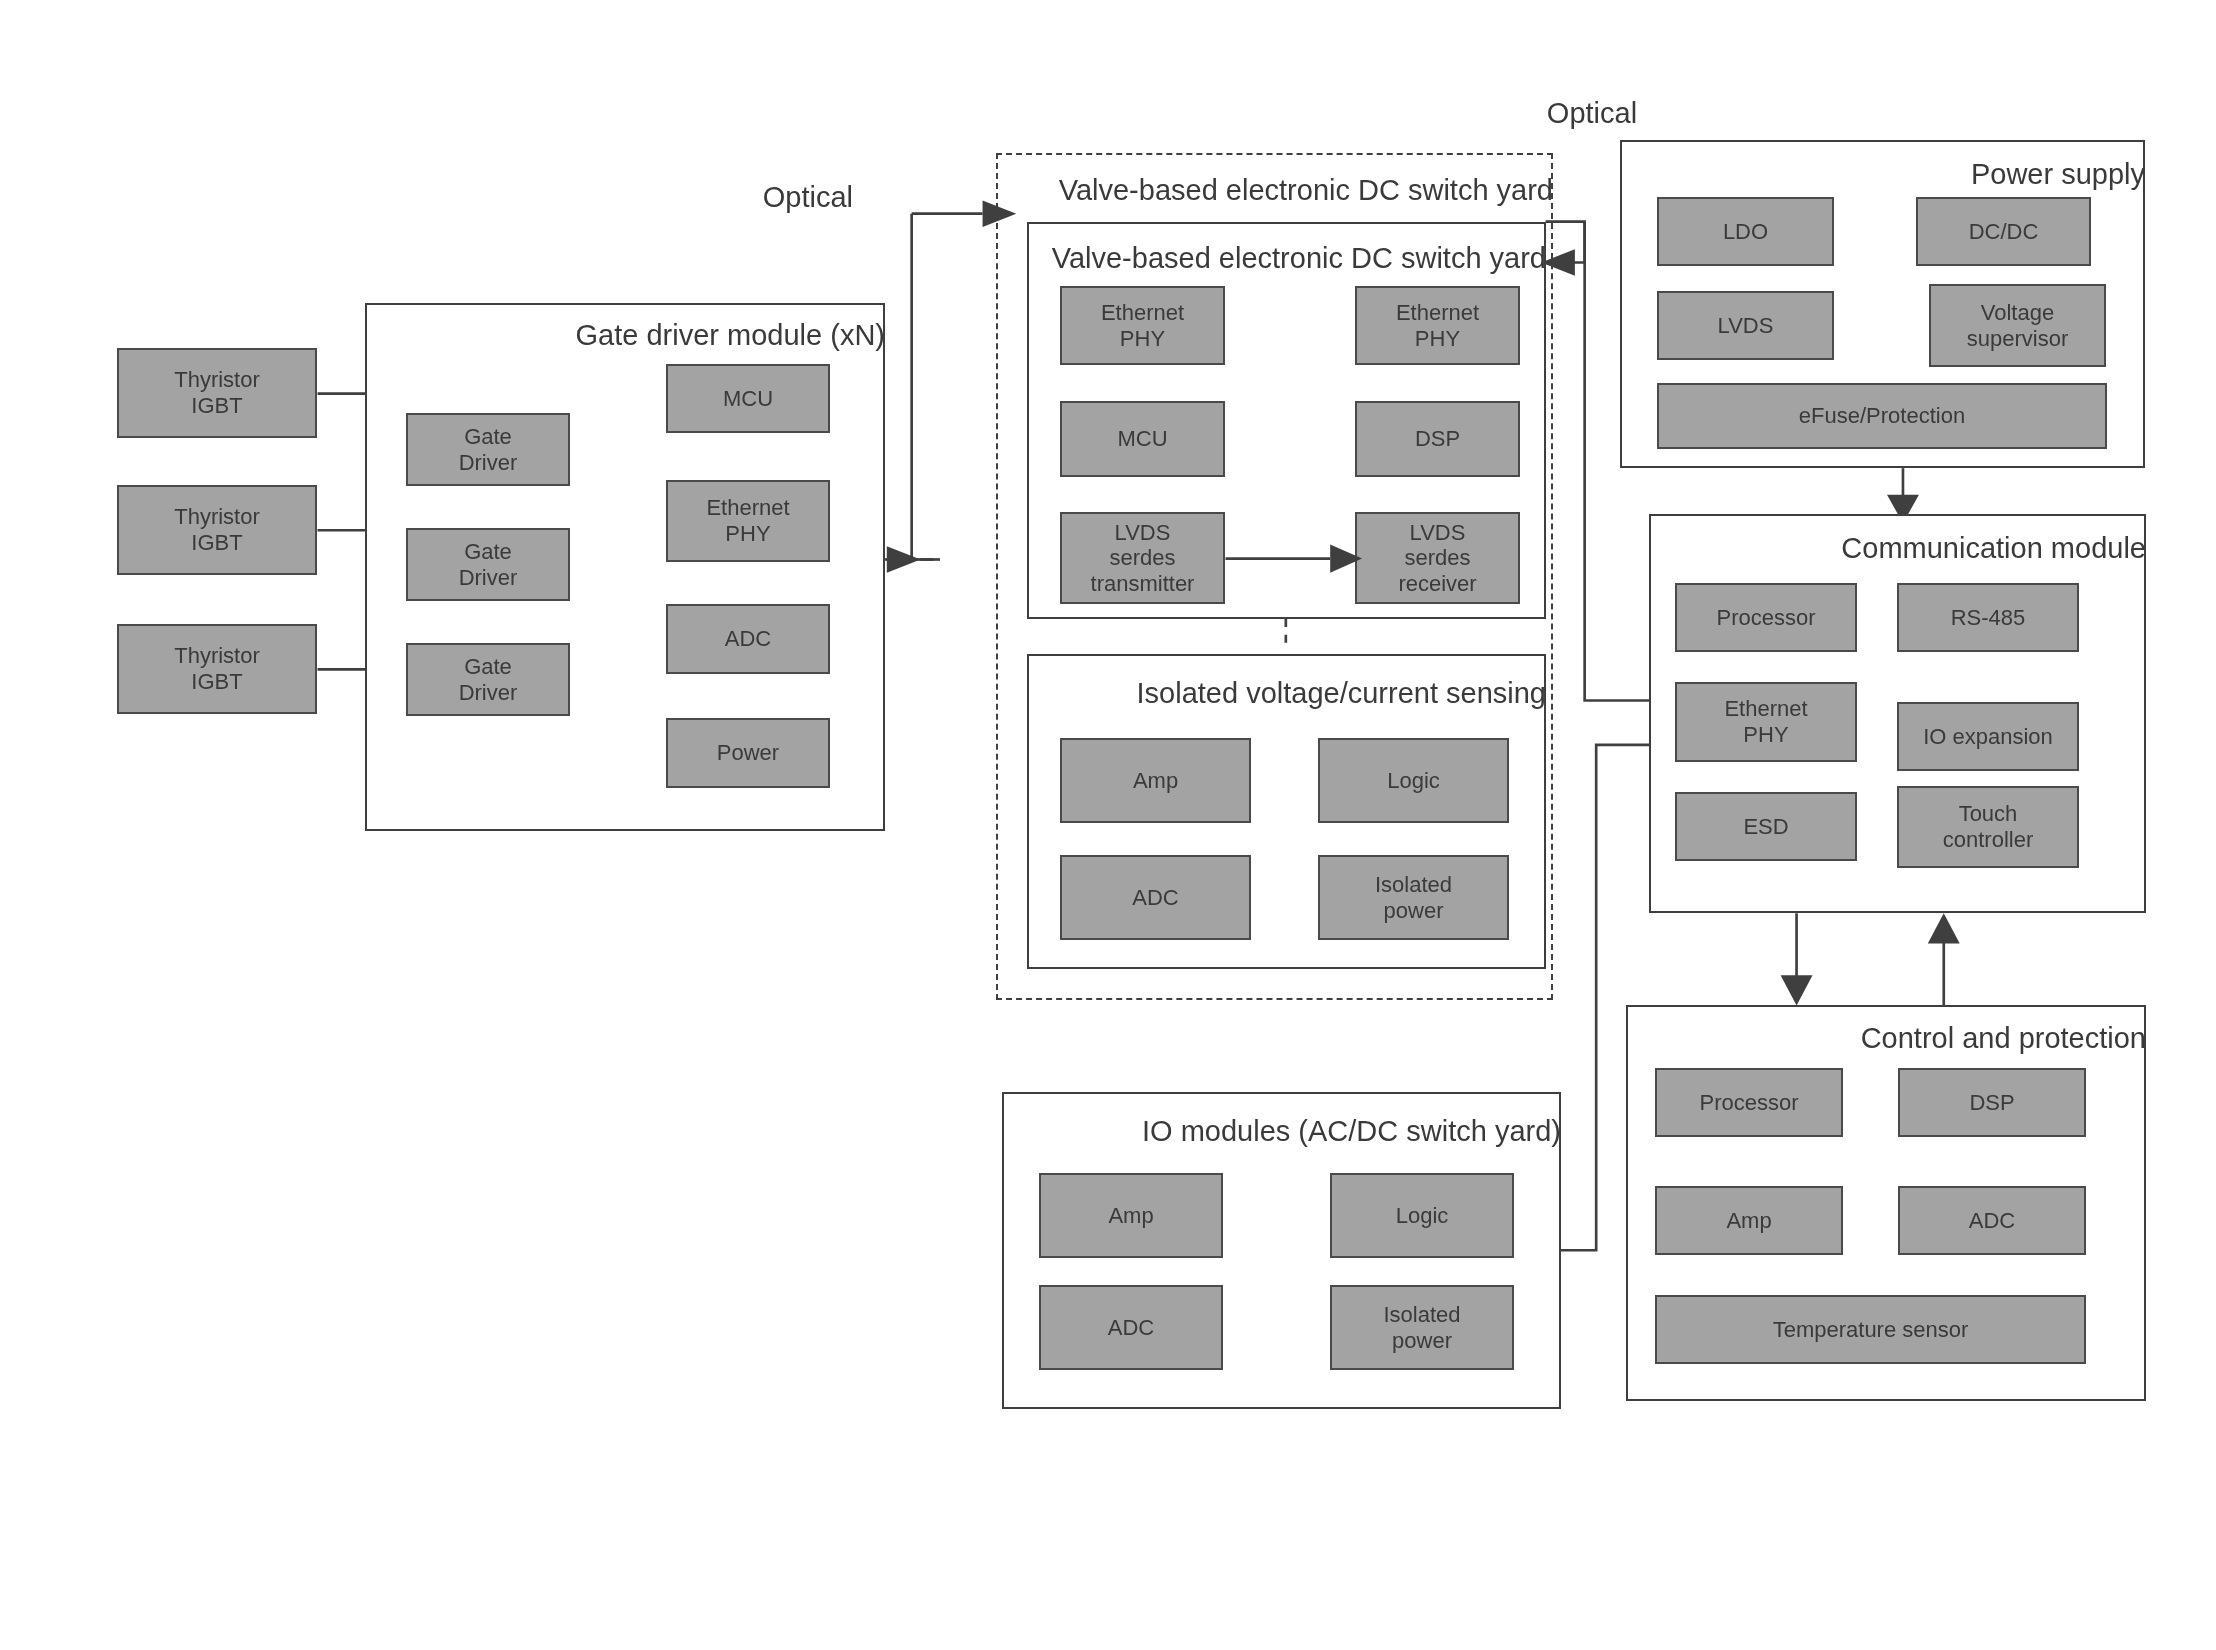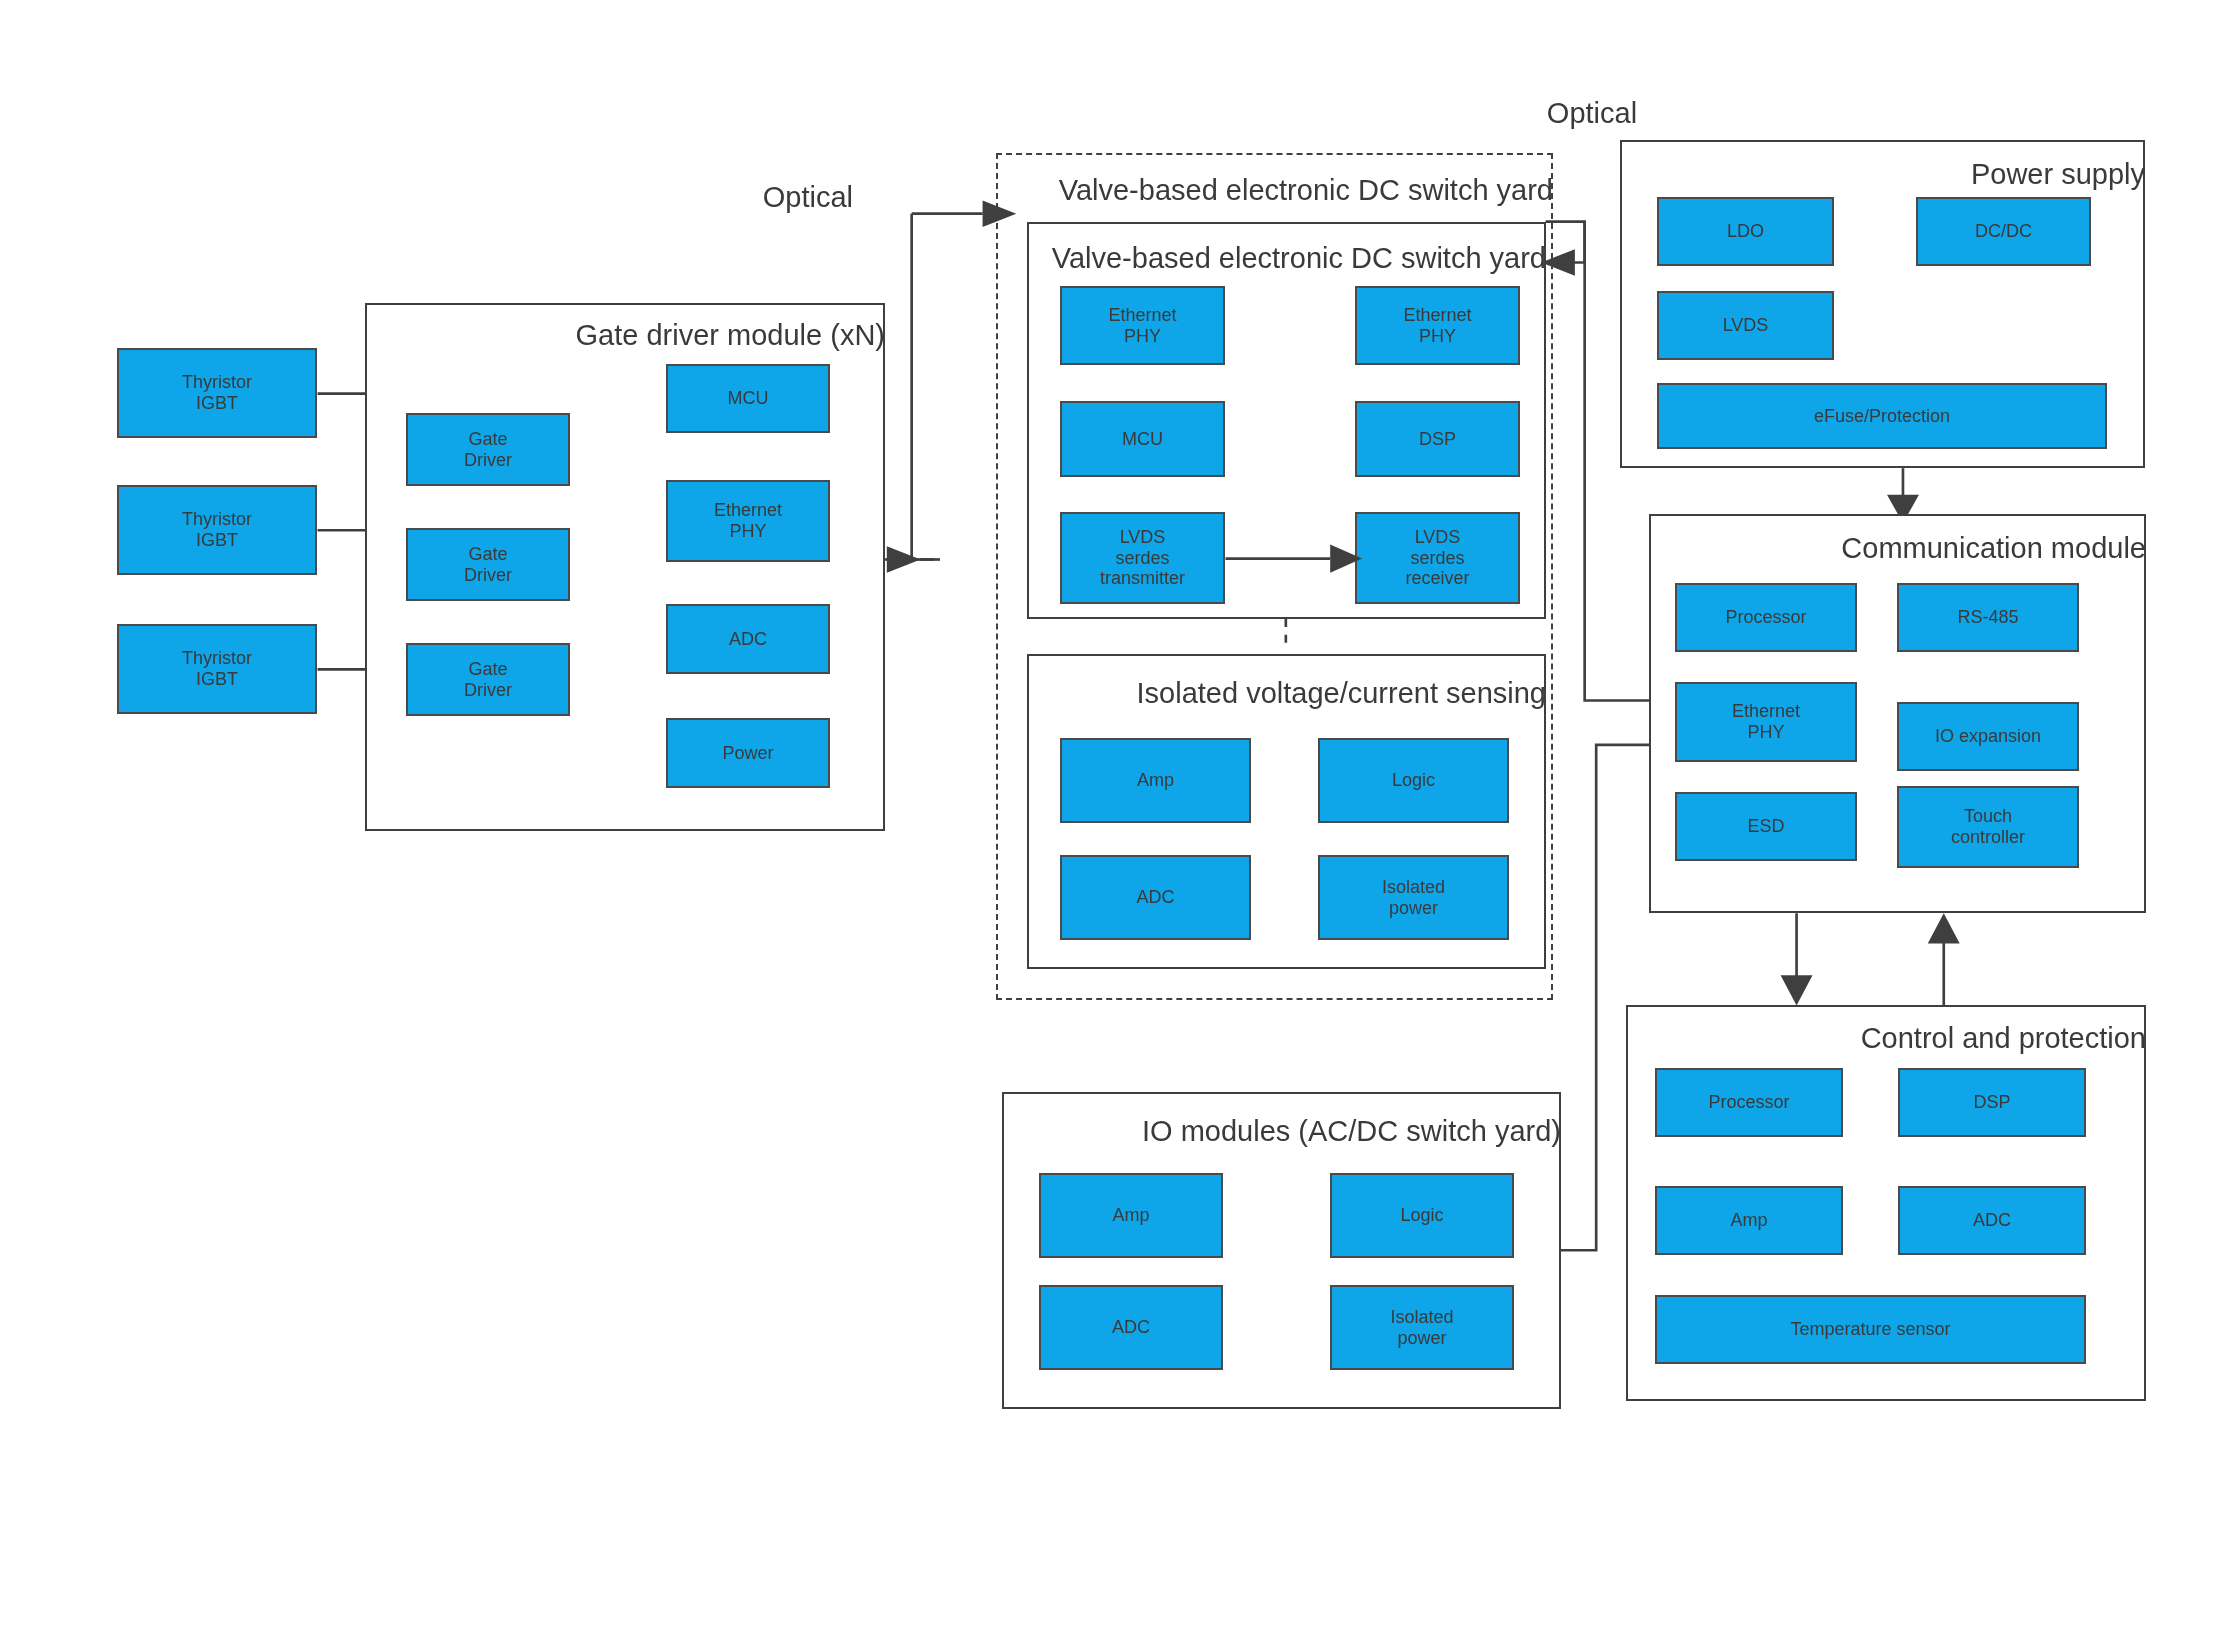--- a/index.html
+++ b/index.html
@@ -25,27 +25,27 @@
   }
   .box.dashed {
     border: 2.7px dashed #3f3f3f;
     background: transparent;
   }
   
   .chip {
     position: absolute;
     box-sizing: border-box;
     border: 2.7px solid #4a4a4a;
-    background: #0ea5e9;
+    background: #a3a3a3;
     color: #3a3a3a;
     display: flex;
     align-items: center;
     justify-content: center;
     text-align: center;
-    font-size: 18px;
+    font-size: 22px;
     line-height: 1.16;
     white-space: pre-line;
   }
   
   .grp-title {
     position: absolute;
     box-sizing: border-box;
     color: #3a3a3a;
     font-size: 29px;
     text-align: right;
@@ -189,20 +189,22 @@
   <div class="chip" style="left:1330px; top:1173px; width:184px; height:85px;">Logic</div>
   <div class="chip" style="left:1330px; top:1285px; width:184px; height:85px;">Isolated
 power</div>
 
   <div class="box" style="left:1620px; top:140px; width:525px; height:328px;"></div>
   <div class="grp-title" style="left:1620px; top:158px; width:525px;">Power supply</div>
 
   <div class="chip" style="left:1657px; top:197px; width:177px; height:69px;">LDO</div>
   <div class="chip" style="left:1657px; top:291px; width:177px; height:69px;">LVDS</div>
   <div class="chip" style="left:1916px; top:197px; width:175px; height:69px;">DC/DC</div>
+  <div class="chip" style="left:1929px; top:284px; width:177px; height:83px;">Voltage
+supervisor</div>
   <div class="chip" style="left:1657px; top:383px; width:450px; height:66px;">eFuse/Protection</div>
 
   <div class="box" style="left:1649px; top:514px; width:497px; height:399px;"></div>
   <div class="grp-title" style="left:1649px; top:532px; width:497px;">Communication module</div>
 
   <div class="chip" style="left:1675px; top:583px; width:182px; height:69px;">Processor</div>
   <div class="chip" style="left:1675px; top:682px; width:182px; height:80px;">Ethernet
 PHY</div>
   <div class="chip" style="left:1675px; top:792px; width:182px; height:69px;">ESD</div>
 

